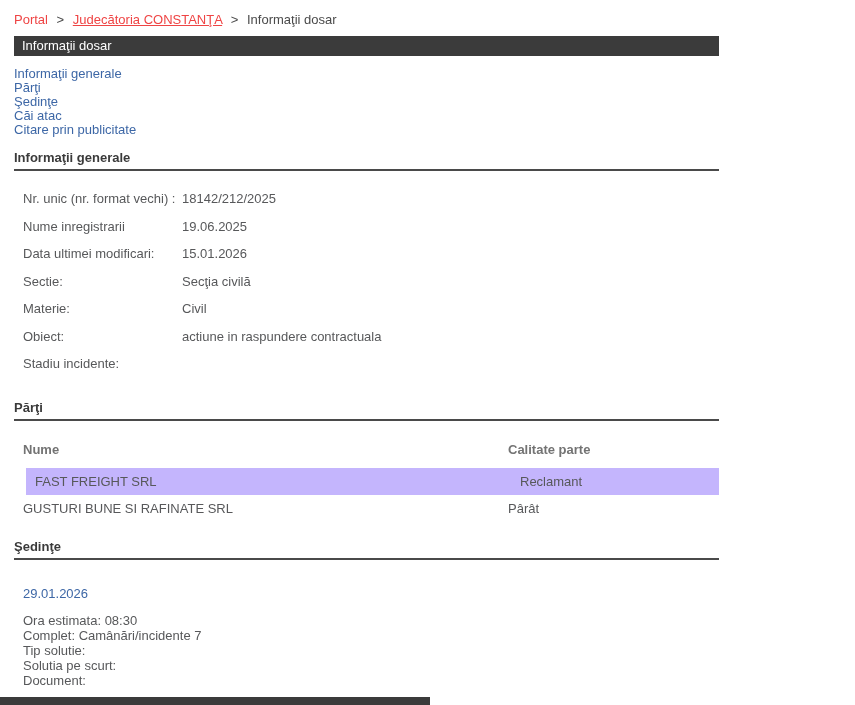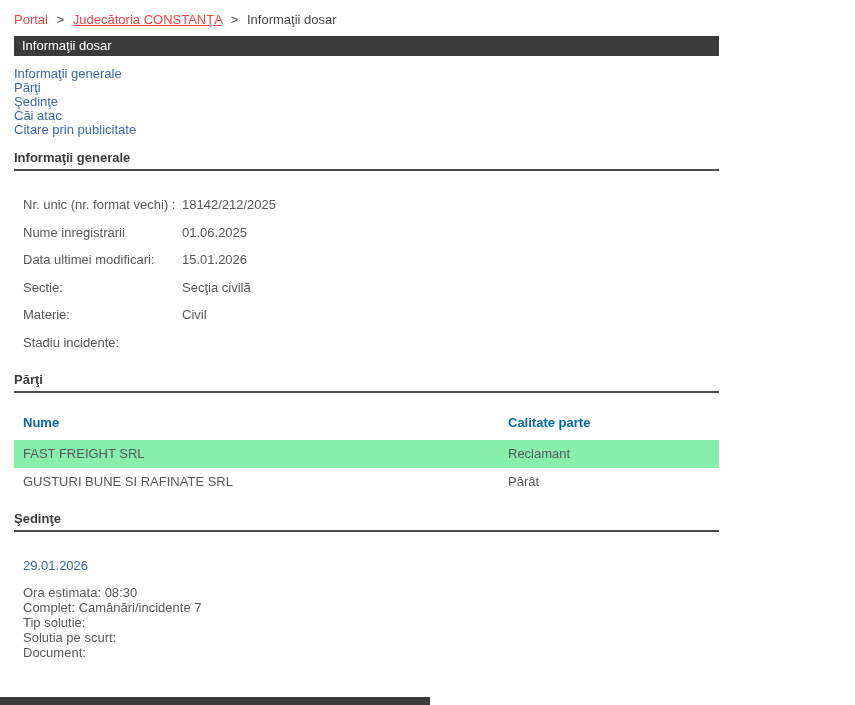--- a/index.html
+++ b/index.html
@@ -36,29 +36,29 @@
   
   .section-heading {
     margin:13px 0 0 14px; width:705px;
     font-size:13px; font-weight:bold; color:#3a3a3a;
     padding-bottom:4px; border-bottom:2px solid #4a4a4a;
     line-height:15px;
   }
   .section-heading.tight { margin-top:16px; }
   
   .kv-block { margin:20px 0 0 14px; width:705px; }
-  .kv-row { display:flex; height:27.5px; align-items:center; padding-left:9px; }
+  .kv-row { display:flex; height:27.5px; padding-left:9px; }
   .kv-label { width:159px; flex:none; }
   .kv-value { flex:1; }
   
   .parties-table { margin:11px 0 0 14px; width:705px; }
   .t-head { display:flex; height:36px; align-items:center; padding-left:9px;
-            font-weight:bold; color:#0369a1; }
+            font-weight:bold; color:#737373; }
   .t-row  { display:flex; height:27.5px; align-items:center; padding-left:9px; }
-  .t-row.alt { background:#86efac; }
+  .t-row.alt { background:#c4b5fd;margin-left:12px; }
   .col-name { width:485px; flex:none; }
   .col-role { flex:1; }
   
   .hearing { margin:26px 0 0 23px; }
   .hearing-date { color:#3d67a6; text-decoration:none; cursor:pointer; line-height:15px; display:inline-block; }
   .hearing-details { margin-top:12px; line-height:15px; }
   
   .bottom-bar { position:absolute; left:0; top:697px; width:430px; height:8px; background:#3b3b3b; }
 </style>
 </head>
@@ -88,33 +88,37 @@
 
   <h2 class="section-heading">Informaţii generale</h2>
 
   <div class="kv-block">
     <div class="kv-row">
       <span class="kv-label">Nr. unic (nr. format vechi) :</span>
       <span class="kv-value">18142/212/2025</span>
     </div>
     <div class="kv-row">
       <span class="kv-label">Nume inregistrarii</span>
-      <span class="kv-value">01.06.2025</span>
+      <span class="kv-value">19.06.2025</span>
     </div>
     <div class="kv-row">
       <span class="kv-label">Data ultimei modificari:</span>
       <span class="kv-value">15.01.2026</span>
     </div>
     <div class="kv-row">
       <span class="kv-label">Sectie:</span>
       <span class="kv-value">Secţia civilă</span>
     </div>
     <div class="kv-row">
       <span class="kv-label">Materie:</span>
       <span class="kv-value">Civil</span>
+    </div>
+    <div class="kv-row">
+      <span class="kv-label">Obiect:</span>
+      <span class="kv-value">actiune in raspundere contractuala</span>
     </div>
     <div class="kv-row">
       <span class="kv-label">Stadiu incidente:</span>
     </div>
   </div>
 
   <h2 class="section-heading tight">Părţi</h2>
 
   <div class="parties-table">
     <div class="t-head">

